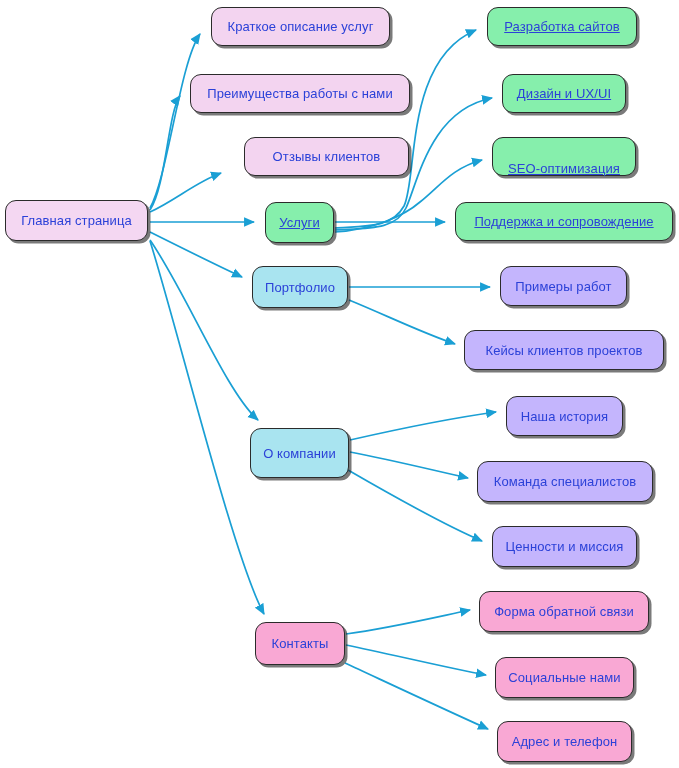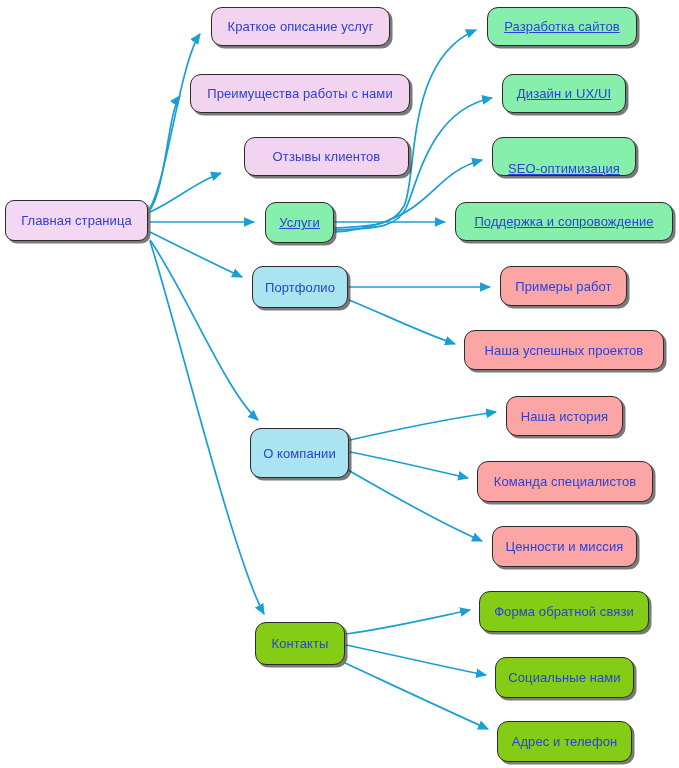--- a/index.html
+++ b/index.html
@@ -43,22 +43,22 @@
     cursor: pointer;
   }
   .node-label {
     pointer-events: none;
   }
   
   .fill-root    { background: #f4d7f2; }
   .fill-pink    { background: #f3d4f0; }
   .fill-cyan-hi { background: #86efac; text-decoration: underline; }
   .fill-cyan-md { background: #a9e4f0; }
-  .fill-cyan-lo { background: #fca5a5; }
-  .fill-mint    { background: #84cc16; }
+  .fill-cyan-lo { background: #c4b5fd; }
+  .fill-mint    { background: #f9a8d4; }
 </style>
 </head>
 <body>
 
 <div id="mindmap-canvas">
 
   <svg id="edge-layer" viewBox="0 0 679 768" xmlns="http://www.w3.org/2000/svg">
     <defs>
       <marker id="arrow" viewBox="0 0 10 10" refX="9" refY="5" markerWidth="6.5" markerHeight="6.5" orient="auto-start-reverse">
         <path d="M 0 0.6 L 10 5 L 0 9.4 z" fill="#1a9fd4"></path>
@@ -81,21 +81,21 @@
         <path d="M 350 440 C 394 430 452 418 496 412"></path>
         <path d="M 350 452 C 392 460 432 470 468 478"></path>
         <path d="M 348 470 C 386 492 442 524 482 541"></path>
         <path d="M 346 634 C 390 628 432 618 470 610"></path>
         <path d="M 346 645 C 390 654 448 668 486 675"></path>
         <path d="M 345 663 C 386 682 450 712 488 729"></path>
       </g>
   </svg>
 
   <div id="node-group">
-      <div class="node fill-root" style="left: 5px; top: 200px; width: 143px; height: 41px; border-radius: 9px;">
+      <div class="node fill-root" style="left: 5px; top: 200px; width: 143px; height: 41px;">
         <span class="node-label">Главная страница</span>
       </div>
       <div class="node fill-pink" style="left: 211px; top: 7px; width: 179px; height: 39px;">
         <span class="node-label">Краткое описание услуг</span>
       </div>
       <div class="node fill-pink" style="left: 190px; top: 74px; width: 220px; height: 39px; justify-content: center;">
         <span class="node-label">Преимущества работы с нами</span>
       </div>
       <div class="node fill-pink" style="left: 231px; top: 137px; width: 165px; height: 39px; margin-left: 13px;">
         <span class="node-label">Отзывы клиентов</span>
@@ -121,21 +121,21 @@
       <div class="node fill-cyan-hi" style="left: 492px; top: 137px; width: 144px; height: 39px; align-items: flex-end;">
         <span class="node-label">SEO-оптимизация</span>
       </div>
       <div class="node fill-cyan-hi" style="left: 455px; top: 202px; width: 218px; height: 39px;">
         <span class="node-label">Поддержка и сопровождение</span>
       </div>
       <div class="node fill-cyan-lo" style="left: 500px; top: 266px; width: 127px; height: 40px;">
         <span class="node-label">Примеры работ</span>
       </div>
       <div class="node fill-cyan-lo" style="left: 464px; top: 330px; width: 200px; height: 40px;">
-        <span class="node-label">Наша успешных проектов</span>
+        <span class="node-label">Кейсы клиентов проектов</span>
       </div>
       <div class="node fill-cyan-lo" style="left: 506px; top: 396px; width: 117px; height: 40px;">
         <span class="node-label">Наша история</span>
       </div>
       <div class="node fill-cyan-lo" style="left: 477px; top: 461px; width: 176px; height: 41px;">
         <span class="node-label">Команда специалистов</span>
       </div>
       <div class="node fill-cyan-lo" style="left: 492px; top: 526px; width: 145px; height: 41px;">
         <span class="node-label">Ценности и миссия</span>
       </div>

